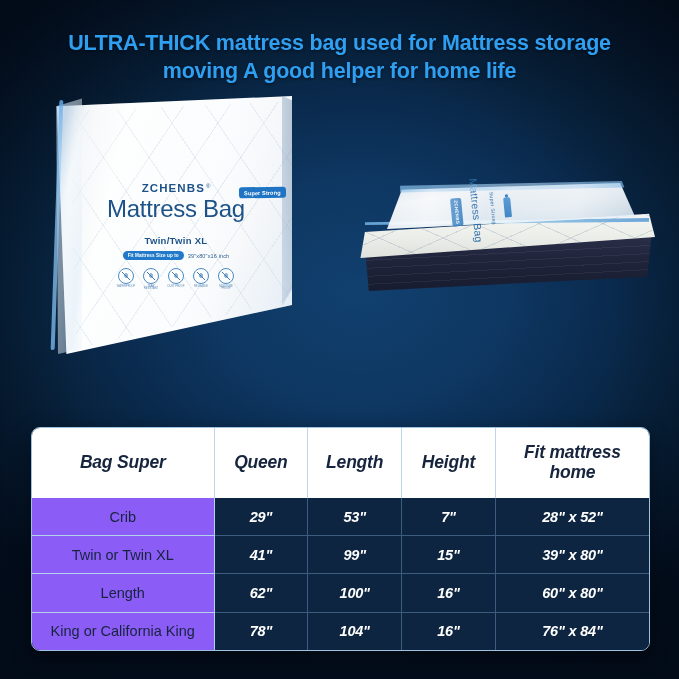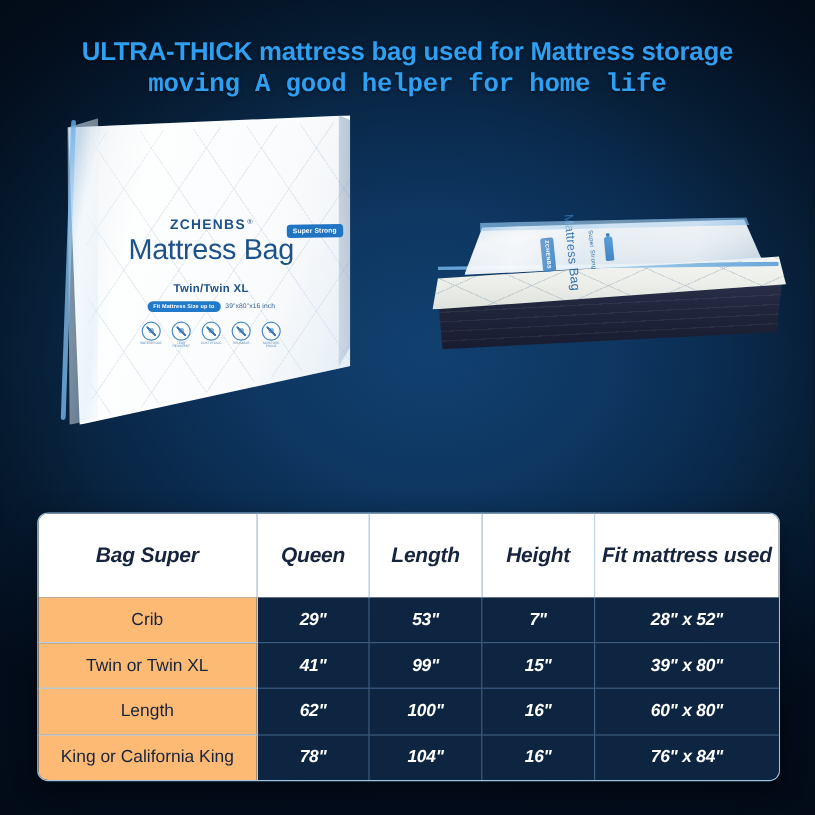--- a/index.html
+++ b/index.html
@@ -53,21 +53,21 @@
     width: 679px;
     text-align: center;
     line-height: 1.28;
     font-size: 21.5px;
     font-weight: bold;
     letter-spacing: -0.2px;
     color: #2f9ff2;
     text-shadow: 0 1px 3px rgba(0,0,0,0.5);
   }
   #headline .l1 { display: block; }
-  #headline .l2 { display: block; font-family: Liberation Mono, monospace; }
+  #headline .l2 { display: block; }
 
   
   #section-heading {
     position: absolute;
     top: 341px;
     left: 0;
     width: 679px;
     text-align: center;
     font-size: 35px;
     font-weight: bold;
@@ -473,21 +473,21 @@
   }
   #spec-table thead th:last-child { border-right: none; }
 
   #spec-table tbody td {
     text-align: center;
     font-size: 14.5px;
     height: 32px;
     padding: 2px 3px;
   }
   #spec-table tbody td.model {
-    background: #fdba74;
+    background: #8b5cf6;
     color: #16243d;
     font-weight: normal;
     font-size: 14.5px;
     border-bottom: 1.3px solid #b2d2ea;
     border-right: 1.4px solid #b2d2ea;
   }
   #spec-table tbody tr:last-child td.model { border-bottom: none; }
 
   #spec-table tbody td.val {
     background: #0d2540;
@@ -595,21 +595,21 @@
           <col class="c-length">
           <col class="c-height">
           <col class="c-fit">
       </colgroup>
       <thead>
         <tr>
           <th>Bag Super</th>
           <th>Queen</th>
           <th>Length</th>
           <th>Height</th>
-          <th>Fit mattress used</th>
+          <th>Fit mattress home</th>
         </tr>
       </thead>
       <tbody>
         <tr>
           <td class="model">Crib</td>
           <td class="val">29"</td>
           <td class="val">53"</td>
           <td class="val">7"</td>
           <td class="val">28" x 52"</td>
         </tr>

